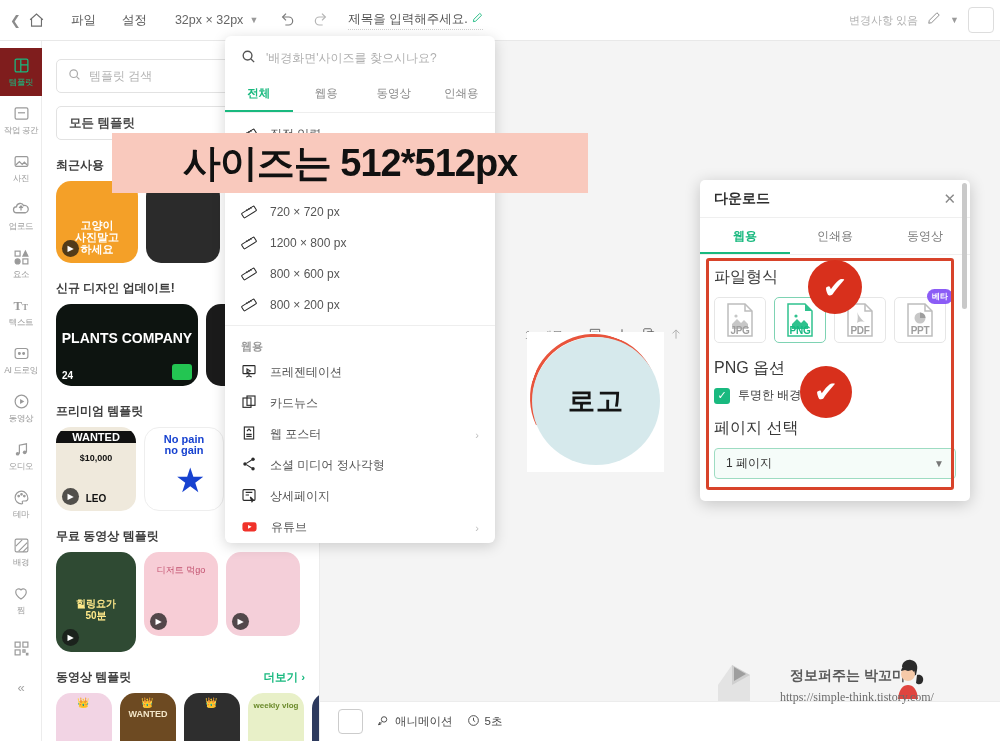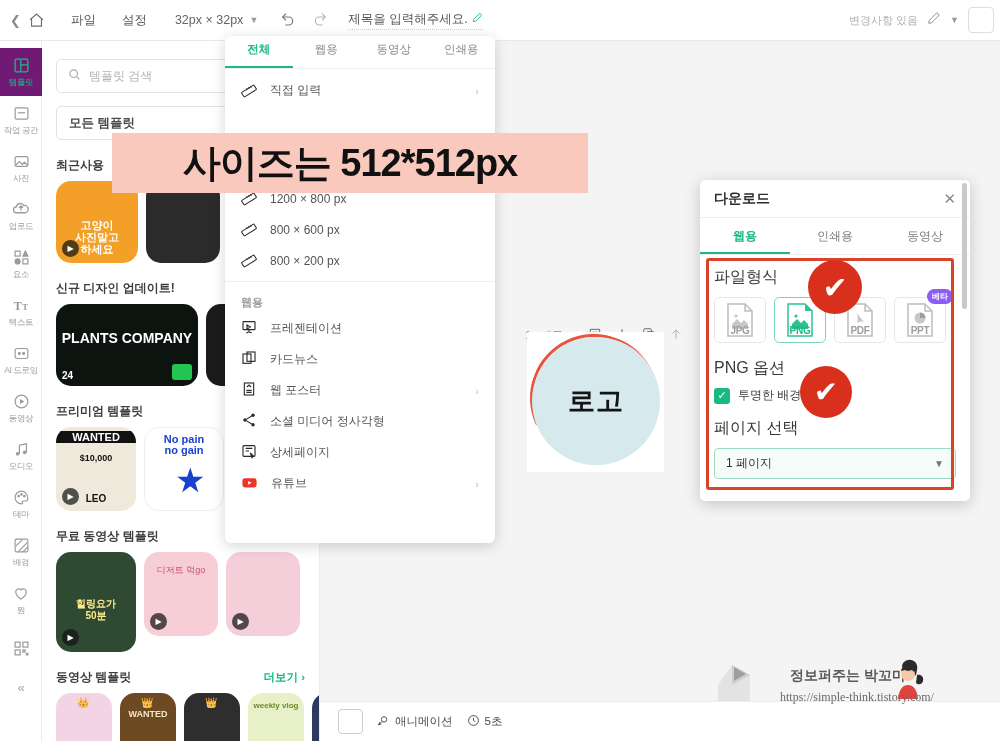--- a/index.html
+++ b/index.html
@@ -46,21 +46,21 @@
     position: absolute; left: 0; top: 41px; width: 42px; height: 700px;
     background: #fff; border-right: 1px solid #ececec;
     padding-top: 7px;
   }
   .rail-item {
     width: 42px; height: 48px; display: flex; flex-direction: column;
     align-items: center; justify-content: center; gap: 2px;
     color: #9a9a9a; cursor: pointer;
   }
   .rail-item .rl { font-size: 8.5px; letter-spacing: -0.4px; white-space: nowrap; }
-  .rail-item.active { background: #701a75; color: #19b97f; }
+  .rail-item.active { background: #7f1d1d; color: #19b97f; }
   .rail-item.active .rl { color: #19b97f; }
   .rail-glyph { height: 19px; display: flex; align-items: center; justify-content: center; }
   .rail-collapse { width: 42px; height: 30px; display:flex; align-items:center; justify-content:center; color:#a5a5a5; font-size: 13px; }
 
   
   #tplpanel {
     position: absolute; left: 42px; top: 41px; width: 278px; height: 700px;
     background: #fff; border-right: 1px solid #ececec; overflow: hidden;
   }
   .tp-search {
@@ -499,20 +499,29 @@
     </div>
     <div class="thumb" style="width:56px;height:82px;background:#e8f0c8">
       <div class="tl" style="top:8px;font-size:8px;font-weight:bold;color:#6b8a2b">weekly vlog</div>
       <div class="play">▶</div>
     </div>
     <div class="thumb" style="width:40px;height:82px;background:#2d3a5e"></div>
   </div>
 </div>
 
 <div id="sizedrop">
+  <div class="sd-search">
+    <span>
+      <svg width="15" height="15" viewBox="0 0 24 24" fill="none" stroke="#555" stroke-width="2.2">
+          <circle cx="10.5" cy="10.5" r="7"></circle>
+          <path d="M16 16l5 5"></path>
+        </svg>
+    </span>
+    <span>'배경화면'사이즈를 찾으시나요?</span>
+  </div>
   <div class="sd-tabs">
     <div class="sd-tab active">전체</div>
     <div class="sd-tab">웹용</div>
     <div class="sd-tab">동영상</div>
     <div class="sd-tab">인쇄용</div>
   </div>
   <div style="padding-top:6px">
     <div class="sd-item">
       <span class="rulr">
         <svg width="16" height="16" viewBox="0 0 24 24" fill="none" stroke="currentColor" stroke-width="1.6">

